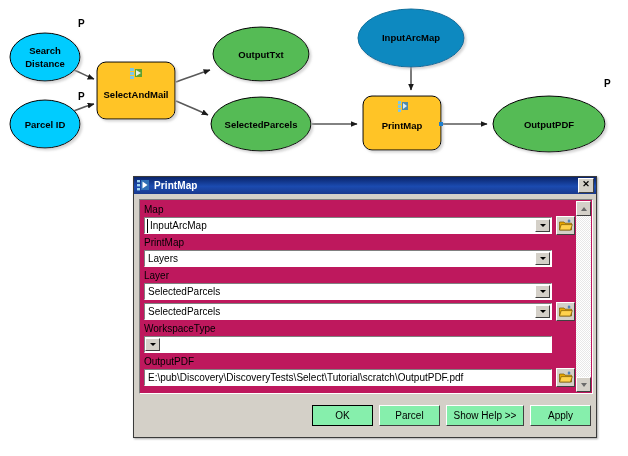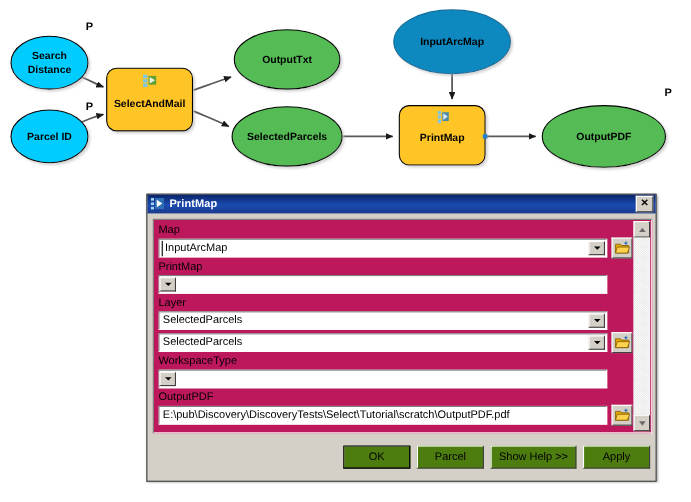--- a/index.html
+++ b/index.html
@@ -229,21 +229,21 @@
     display: flex;
     align-items: center;
     justify-content: flex-end;
     padding-right: 2px;
     box-sizing: border-box;
   }
   .dlg-btn {
     height: 21px;
     min-width: 61px;
     margin-left: 6px;
-    background: #4d7c0f;
+    background: #86efac;
     border: 1px solid;
     border-color: #ffffff #404040 #404040 #ffffff;
     box-sizing: border-box;
     font-size: 10px;
     font-family: "Liberation Sans", sans-serif;
     color: #000000;
     display: flex;
     align-items: center;
     justify-content: center;
     cursor: default;
@@ -379,20 +379,21 @@
               <path d="M10,0.6 L10,3.4 M8.7,2 L11.4,2" stroke="#2f6fb5" stroke-width="1.2"></path>
             </svg>
           </div>
         </div>
       </div>
 
       <div class="field-block">
         <span class="field-label">PrintMap</span>
         <div class="field-row">
           <div class="combo">
+            <span class="combo-value">Layers</span>
             <div class="combo-arrow">
                 <i class="arrow-glyph"></i>
               </div>
           </div>
           <div class="browse-spacer"></div>
         </div>
       </div>
 
       <div class="field-block">
         <span class="field-label">Layer</span>

